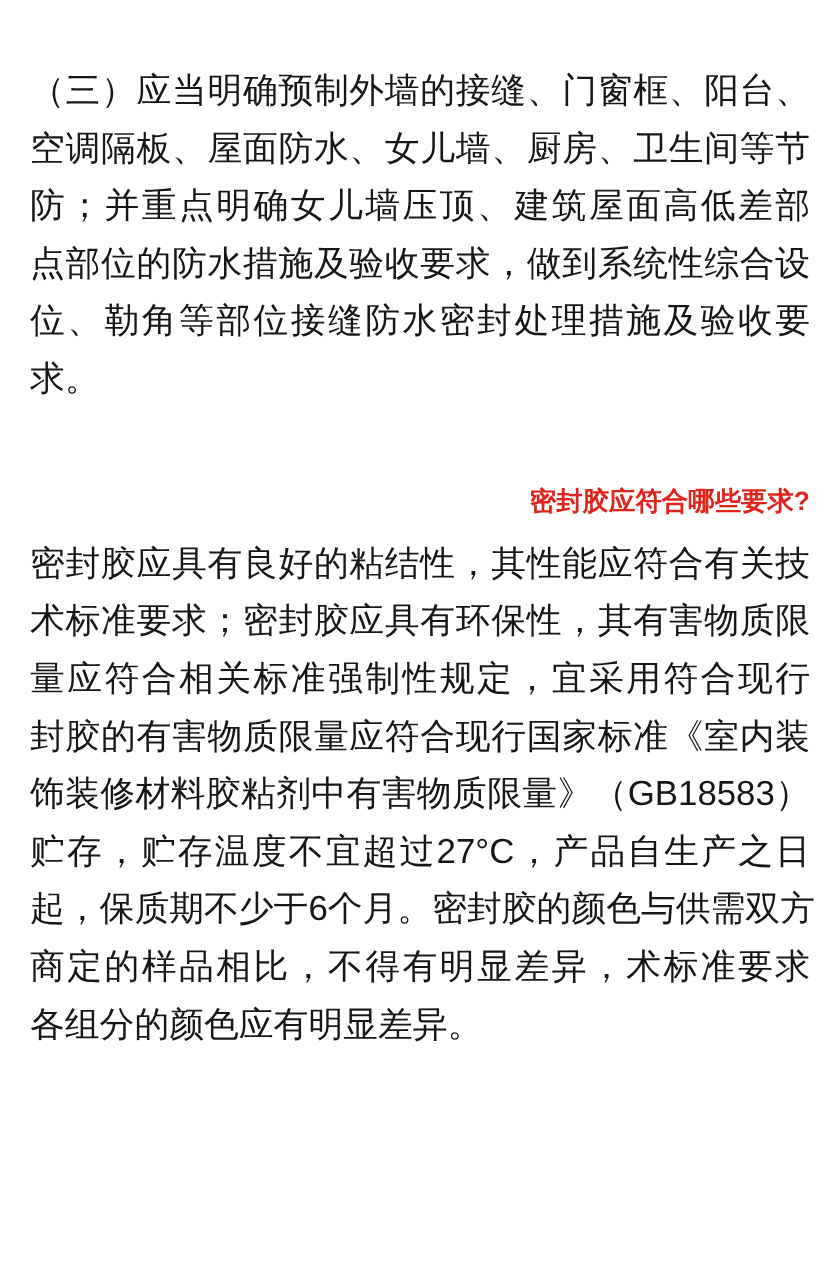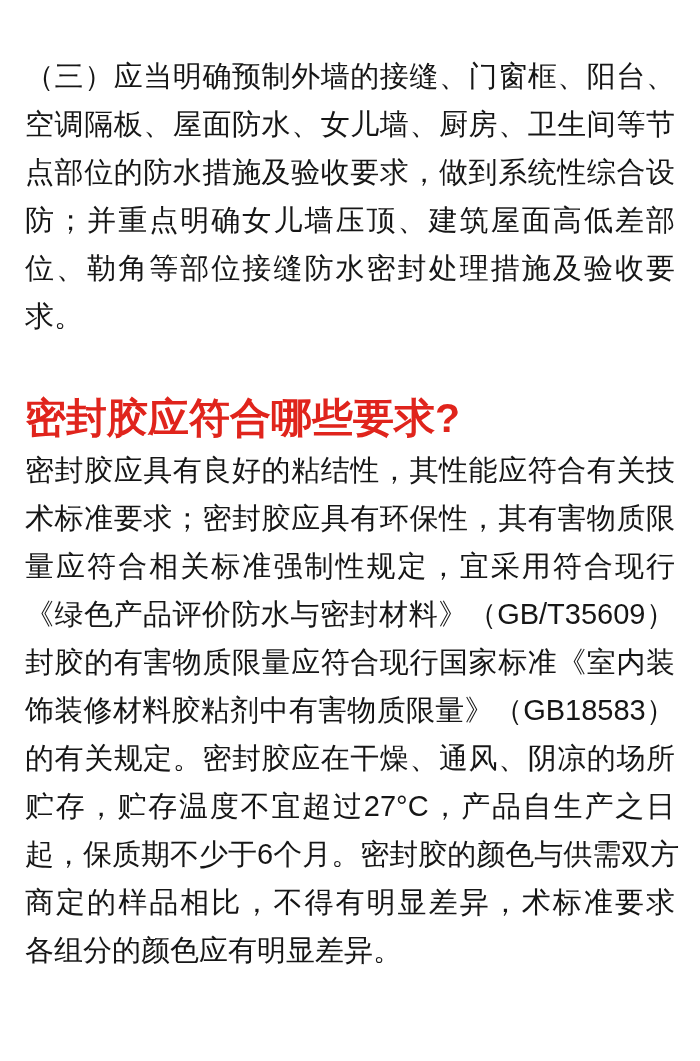--- a/index.html
+++ b/index.html
@@ -28,51 +28,49 @@
     text-align: justify;
     text-align-last: justify;
     -moz-text-align-last: justify;
   }
   .line.last {
     text-align: left;
     text-align-last: left;
     -moz-text-align-last: left;
   }
   .section-heading {
-    font-size: 41px;
+    font-size: 22px;
     line-height: 44px;
     font-weight: bold;
     color: #e0241c;
-    margin: 56px 0 6px 0;
-    text-align: left;
+    margin: 56px 0 6px 16px;
+    text-align: right;
   }
 </style>
 </head>
 <body>
 
 <main class="content">
 
   <p class="para">
     <span class="line">（三）应当明确预制外墙的接缝、门窗框、阳台、</span>
     <span class="line">空调隔板、屋面防水、女儿墙、厨房、卫生间等节</span>
+    <span class="line">防；并重点明确女儿墙压顶、建筑屋面高低差部</span>
     <span class="line">点部位的防水措施及验收要求，做到系统性综合设</span>
-    <span class="line">防；并重点明确女儿墙压顶、建筑屋面高低差部</span>
     <span class="line">位、勒角等部位接缝防水密封处理措施及验收要</span>
     <span class="line last">求。</span>
   </p>
 
   <h2 class="section-heading">密封胶应符合哪些要求?</h2>
 
   <p class="para">
     <span class="line">密封胶应具有良好的粘结性，其性能应符合有关技</span>
     <span class="line">术标准要求；密封胶应具有环保性，其有害物质限</span>
     <span class="line">量应符合相关标准强制性规定，宜采用符合现行</span>
-    <span class="line">《绿色产品评价防水与密封材料》（GB/T35609）</span>
     <span class="line">封胶的有害物质限量应符合现行国家标准《室内装</span>
     <span class="line">饰装修材料胶粘剂中有害物质限量》（GB18583）</span>
-    <span class="line">的有关规定。密封胶应在干燥、通风、阴凉的场所</span>
     <span class="line">贮存，贮存温度不宜超过27°C，产品自生产之日</span>
     <span class="line">起，保质期不少于6个月。密封胶的颜色与供需双方</span>
     <span class="line">商定的样品相比，不得有明显差异，术标准要求</span>
     <span class="line last">各组分的颜色应有明显差异。</span>
   </p>
 
 </main>
 
 </body></html>

